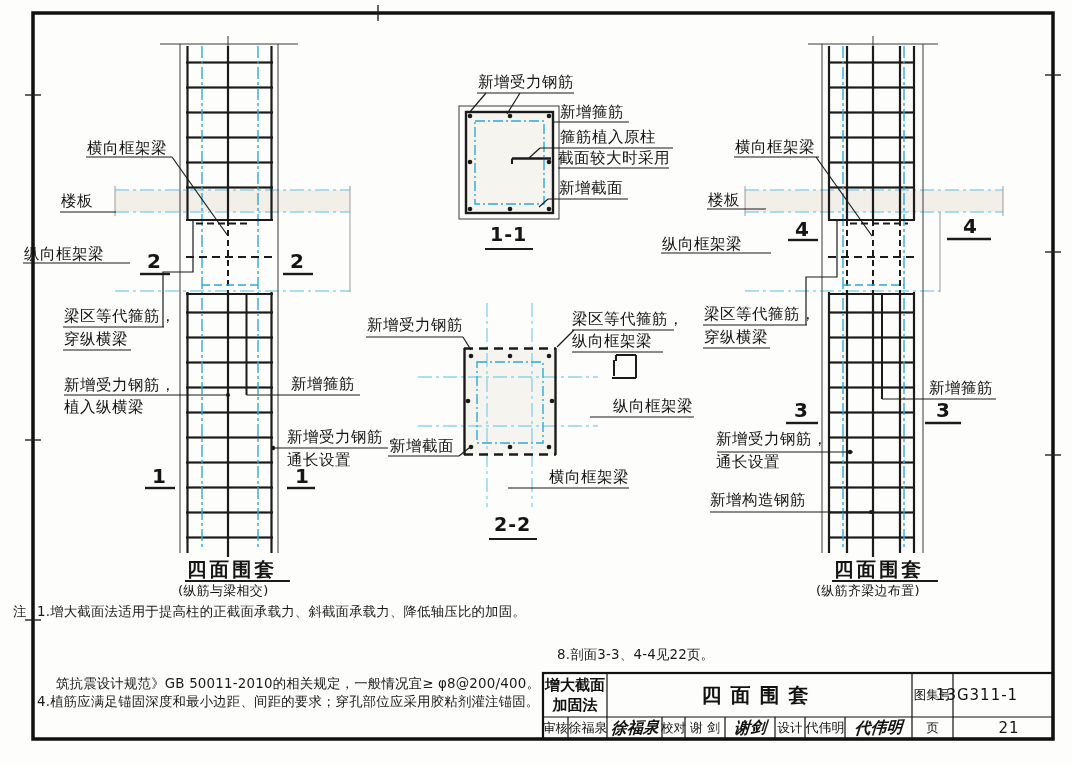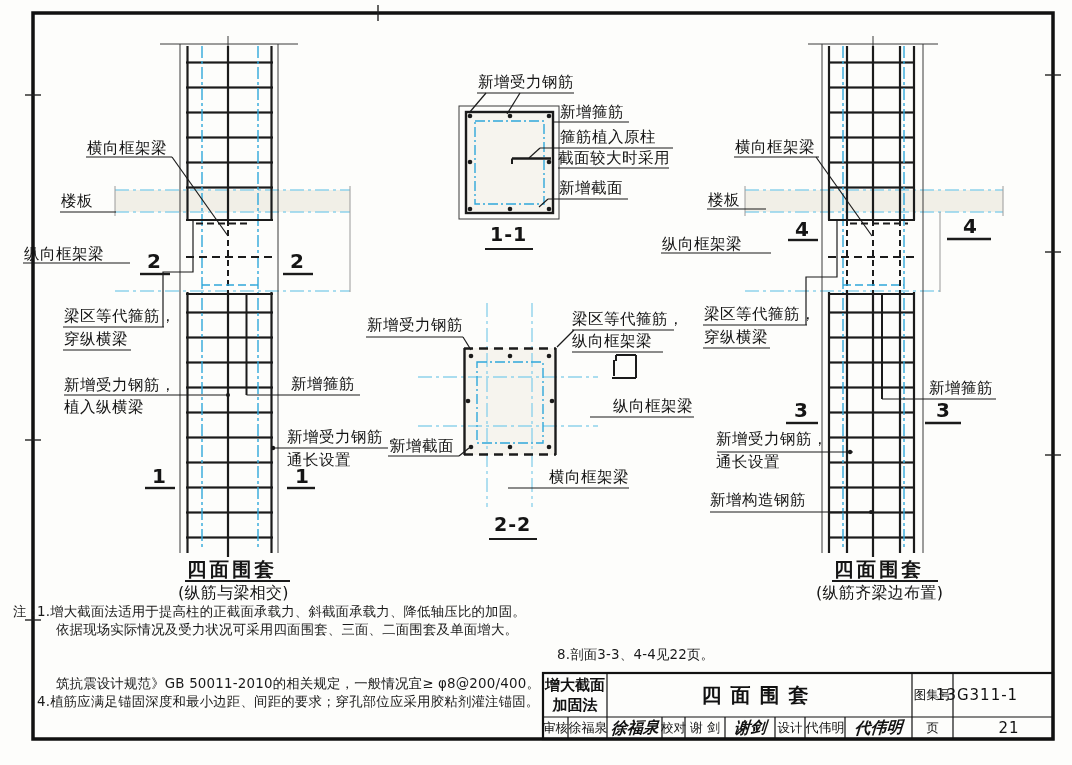--- a/index.html
+++ b/index.html
@@ -1,21 +1,21 @@
 <!DOCTYPE html>
 <html><head>
 <meta charset="utf-8">
 <style>
   html,body{margin:0;padding:0;background:#ffffff;}
   #sheet{position:relative;width:1072px;height:765px;background:#fdfdfb;overflow:hidden;
          font-family:"DejaVu Sans","Liberation Sans",sans-serif;}
   #linework{position:absolute;left:0;top:0;}
   .lbl{position:absolute;font-size:15.5px;line-height:1.15;color:#151515;white-space:nowrap;
        letter-spacing:.5px;}
-  .sub{font-size:16px;letter-spacing:.3px;}
+  .sub{font-size:13px;letter-spacing:.3px;}
   .num{font-size:20px;font-weight:600;letter-spacing:0;}
   .vtitle{font-size:19.5px;font-weight:700;letter-spacing:3px;}
   .dtitle{font-size:19px;font-weight:600;letter-spacing:1px;}
   .note{position:absolute;font-size:13.4px;line-height:1.25;color:#1a1a1a;white-space:nowrap;
         letter-spacing:.2px;}
   .tb{position:absolute;display:flex;align-items:center;justify-content:center;
       color:#111;white-space:nowrap;text-align:center;}
   .tb-method{font-size:15px;line-height:20px;font-weight:600;flex-direction:column;}
   .tb-title{font-size:20px;font-weight:700;letter-spacing:9px;}
   .tb-small{font-size:12.5px;}
@@ -326,21 +326,20 @@
   <div class="lbl" style="left:710px;top:492px">新增构造钢筋</div>
   <div class="lbl num" style="left:795px;top:218px">4</div>
   <div class="lbl num" style="left:963px;top:215px">4</div>
   <div class="lbl num" style="left:794px;top:399px">3</div>
   <div class="lbl num" style="left:936px;top:399px">3</div>
   <div class="lbl vtitle" style="left:834px;top:559px">四面围套</div>
   <div class="lbl sub" style="left:816px;top:584px">(纵筋齐梁边布置)</div>
 
   <div class="note" style="left:13px;top:604px">注：</div>
   <div class="note" style="left:37px;top:604px">1.增大截面法适用于提高柱的正截面承载力、斜截面承载力、降低轴压比的加固。</div>
-  <div class="note" style="left:56px;top:622px">依据现场实际情况及受力状况可采用四面围套、三面、二面围套及单面增大。</div>
   <div class="note" style="left:56px;top:676px">筑抗震设计规范》GB 50011-2010的相关规定，一般情况宜≥ φ8@200/400。</div>
   <div class="note" style="left:37px;top:694px">4.植筋应满足锚固深度和最小边距、间距的要求；穿孔部位应采用胶粘剂灌注锚固。</div>
   <div class="note" style="left:557px;top:647px">8.剖面3-3、4-4见22页。</div>
 
   <div class="tb tb-method" style="left:543px;top:673px;width:64px;height:44px">
     <span>增大截面</span>
     <span>加固法</span>
   </div>
   <div class="tb tb-title" style="left:607px;top:673px;width:305px;height:44px">四面围套</div>
   <div class="tb tb-small" style="left:912px;top:673px;width:41px;height:44px">图集号</div>

